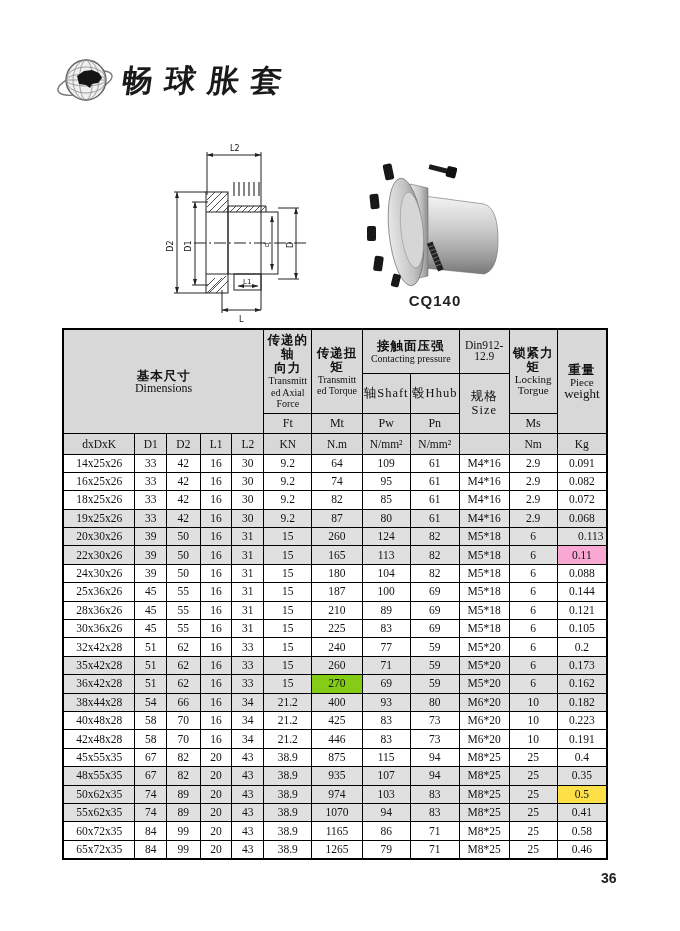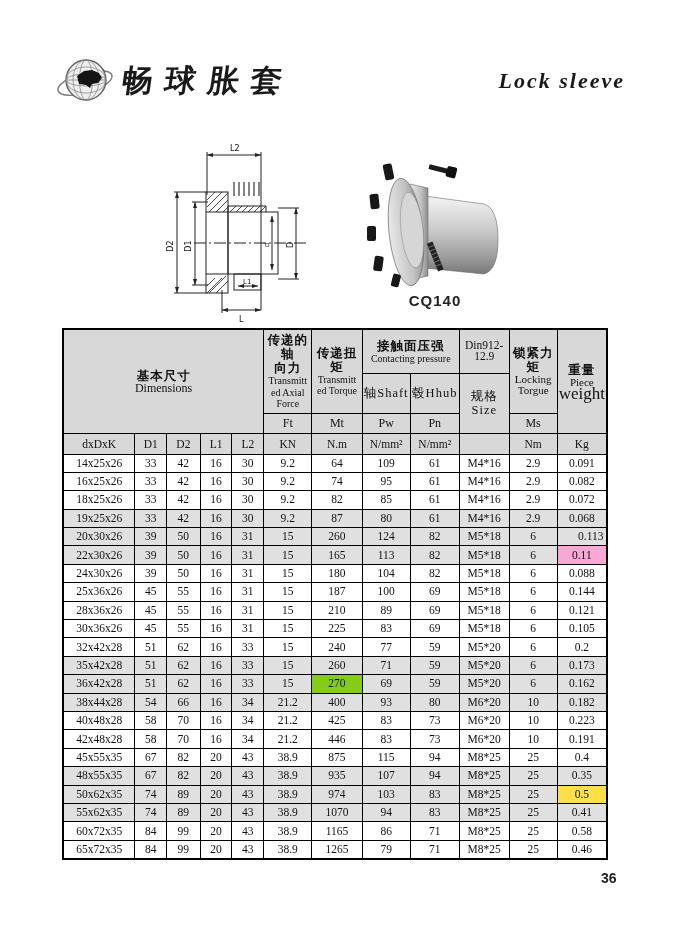--- a/index.html
+++ b/index.html
@@ -67,21 +67,20 @@
     <circle cx="30" cy="28" r="20" fill="#efefef" stroke="#555" stroke-width="1.3"></circle>
     <ellipse cx="30" cy="28" rx="6.5" ry="20" fill="none" stroke="#8a8a8a" stroke-width="0.8"></ellipse>
     <ellipse cx="30" cy="28" rx="13" ry="20" fill="none" stroke="#8a8a8a" stroke-width="0.8"></ellipse>
     <ellipse cx="30" cy="28" rx="19" ry="20" fill="none" stroke="#8a8a8a" stroke-width="0.6"></ellipse>
     <ellipse cx="30" cy="28" rx="20" ry="6" fill="none" stroke="#8a8a8a" stroke-width="0.8"></ellipse>
     <ellipse cx="30" cy="28" rx="20" ry="13" fill="none" stroke="#8a8a8a" stroke-width="0.8"></ellipse>
     <line x1="10" y1="28" x2="50" y2="28" stroke="#8a8a8a" stroke-width="0.8"></line>
     <path d="M21,24 l7,-5 l8,-1 l7,3 l3,5 l-4,5 l-6,1 l-2,4 l-4,-3 l-7,-1 z" fill="#141414"></path>
   </svg>
   <div class="brand-cn">畅球胀套</div>
-  <div class="brand-en">Lock sleeve</div>
 
   <svg class="tech-drawing" viewBox="0 0 196 186">
     <g stroke="#222" stroke-width="1" fill="none">
 
       <line x1="49" y1="15" x2="103" y2="15"></line>
       <line x1="49" y1="12" x2="49" y2="55"></line>
       <line x1="103" y1="12" x2="103" y2="170"></line>
       <polygon points="49,15 55,13 55,17" fill="#222" stroke="none"></polygon>
       <polygon points="103,15 97,13 97,17" fill="#222" stroke="none"></polygon>
 
@@ -260,21 +259,21 @@
           <span class="en" style="font-size:11.5px">12.9</span>
         </th>
         <th rowspan="2">
           <span class="cn">锁紧力矩</span>
           <span class="en" style="font-size:11px">Locking</span>
           <span class="en" style="font-size:11px">Torgue</span>
         </th>
         <th rowspan="3">
           <span class="cn">重量</span>
           <span class="en" style="font-size:11px">Piece</span>
-          <span class="en" style="font-size:17px">weight</span>
+          <span class="en" style="font-size:13px">weight</span>
         </th>
       </tr>
       <tr class="r2">
         <th>
             <span class="cn" style="font-weight:400">轴Shaft</span>
           </th>
         <th>
             <span class="cn" style="font-weight:400">毂Hhub</span>
           </th>
         <th rowspan="2">

